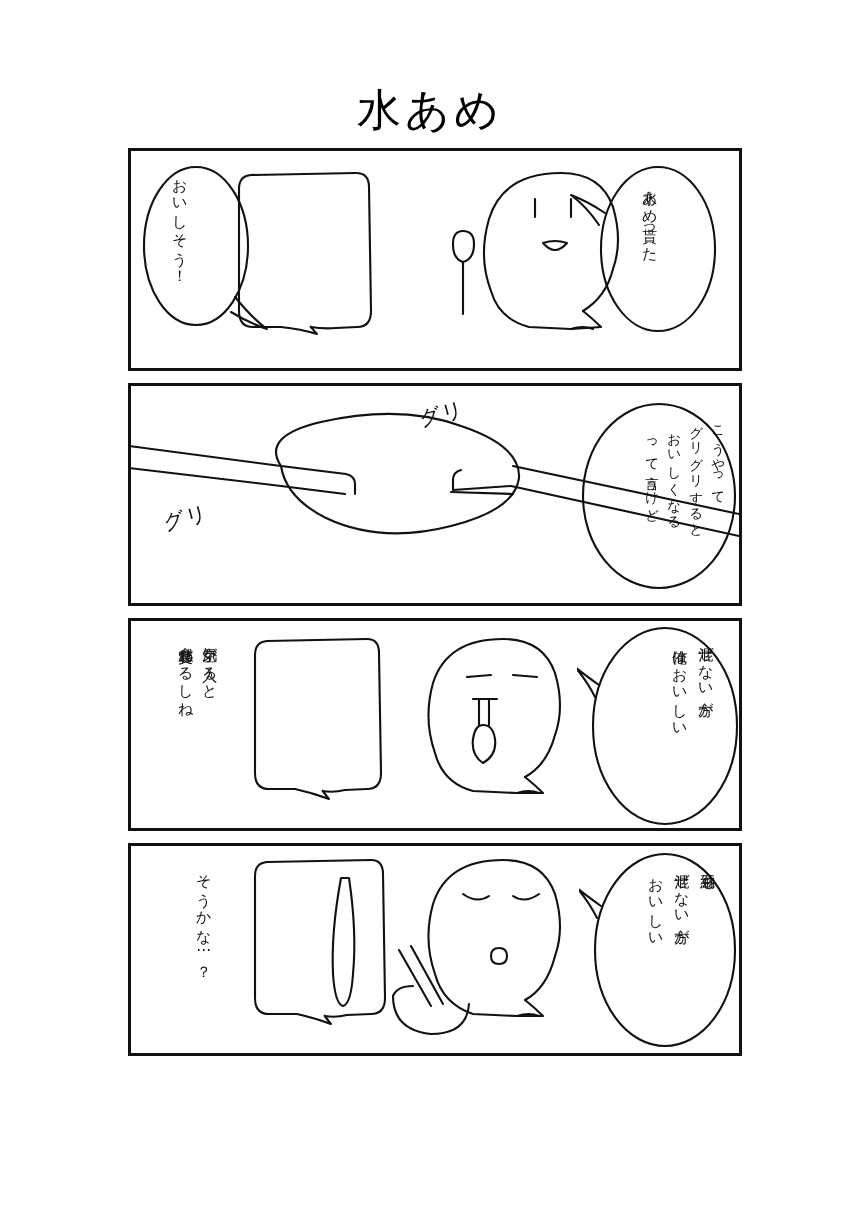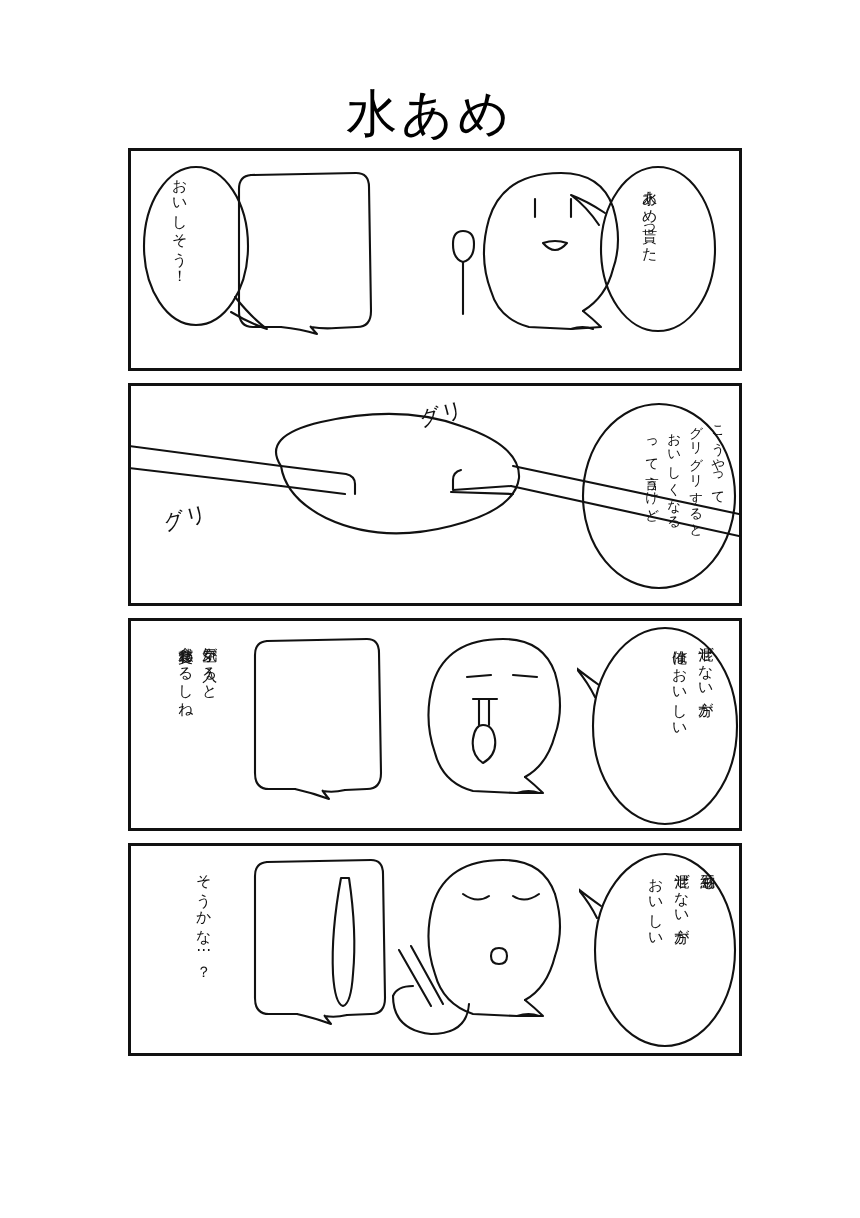--- a/index.html
+++ b/index.html
@@ -22,21 +22,21 @@
     height: 1218px;
   }
 
   
   .comic-title {
     position: absolute;
     top: 88px;
     left: 0;
     width: 860px;
     text-align: center;
-    font-size: 51px;
+    font-size: 44px;
     letter-spacing: 4px;
     font-family: "DejaVu Sans", sans-serif;
     font-weight: 400;
     line-height: 1;
   }
 
   
   .panel {
     position: absolute;
     left: 128px;

